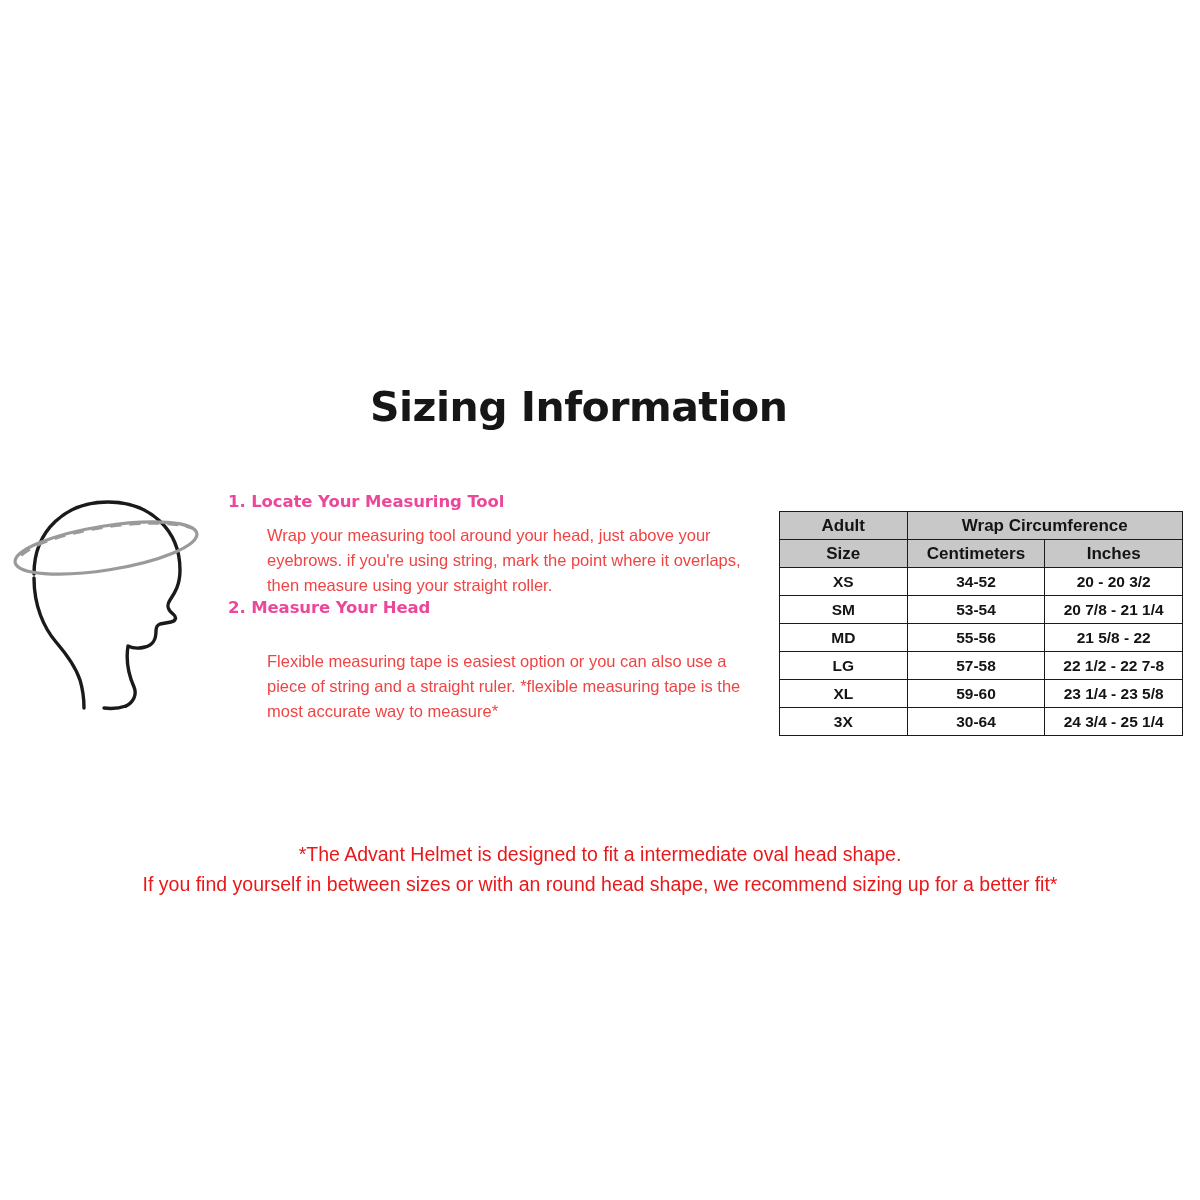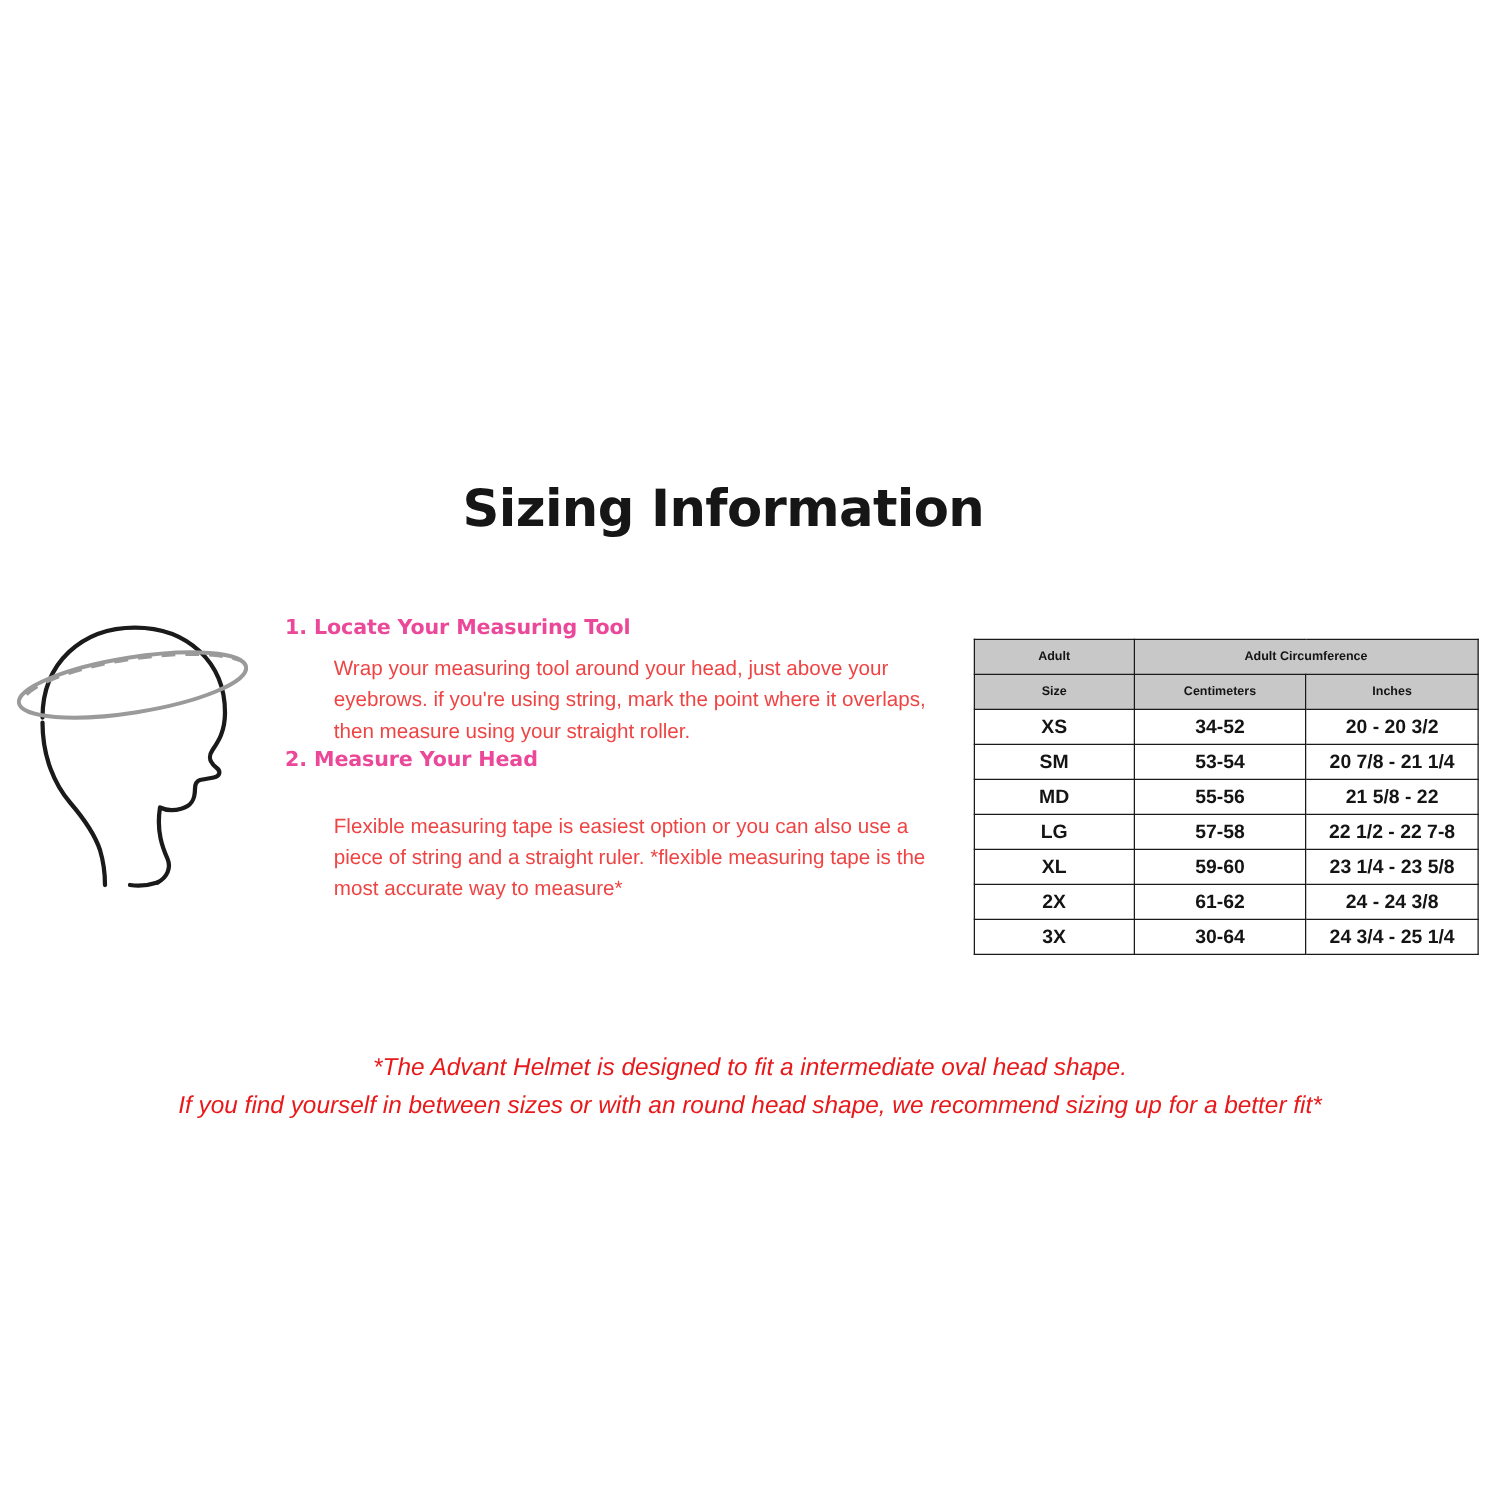--- a/index.html
+++ b/index.html
@@ -85,38 +85,38 @@
   .size-table td {
     border: 1px solid #1a1a1a;
     text-align: center;
     padding: 0;
     height: 27px;
     font-weight: bold;
   }
   .size-table thead th {
     background: #c8c8c8;
     font-weight: bold;
-    font-size: 10px;
+    font-size: 17px;
   }
   .size-table col.c-size { width: 128px; }
   .size-table col.c-cm   { width: 138px; }
   .size-table col.c-in   { width: 138px; }
 
   
   .footnote {
     position: absolute;
     left: 0;
     top: 840px;
     width: 1200px;
     text-align: center;
     color: #e8191b;
     font-size: 19.5px;
     line-height: 1.52;
   }
-  .footnote div { white-space: nowrap; font-style: italic; }
+  .footnote div { white-space: nowrap; }
 </style>
 </head>
 <body>
 
 <div class="page">
 
   <div class="title">Sizing Information</div>
 
   <div class="head-figure">
     <svg width="215" height="230" viewBox="0 0 215 230" xmlns="http://www.w3.org/2000/svg">
@@ -161,21 +161,21 @@
 
   <table class="size-table">
     <colgroup>
       <col class="c-size">
         <col class="c-cm">
         <col class="c-in">
     </colgroup>
     <thead>
       <tr>
         <th>Adult</th>
-        <th colspan="2">Adult Circumference</th>
+        <th colspan="2">Wrap Circumference</th>
       </tr>
       <tr>
         <th>Size</th>
         <th>Centimeters</th>
         <th>Inches</th>
       </tr>
     </thead>
     <tbody>
       <tr>
         <td>XS</td>
@@ -194,25 +194,20 @@
       </tr>
       <tr>
         <td>LG</td>
         <td>57-58</td>
         <td>22 1/2 - 22 7-8</td>
       </tr>
       <tr>
         <td>XL</td>
         <td>59-60</td>
         <td>23 1/4 - 23 5/8</td>
-      </tr>
-      <tr>
-        <td>2X</td>
-        <td>61-62</td>
-        <td>24 - 24 3/8</td>
       </tr>
       <tr>
         <td>3X</td>
         <td>30-64</td>
         <td>24 3/4 - 25 1/4</td>
       </tr>
     </tbody>
   </table>
 
   <div class="footnote">

